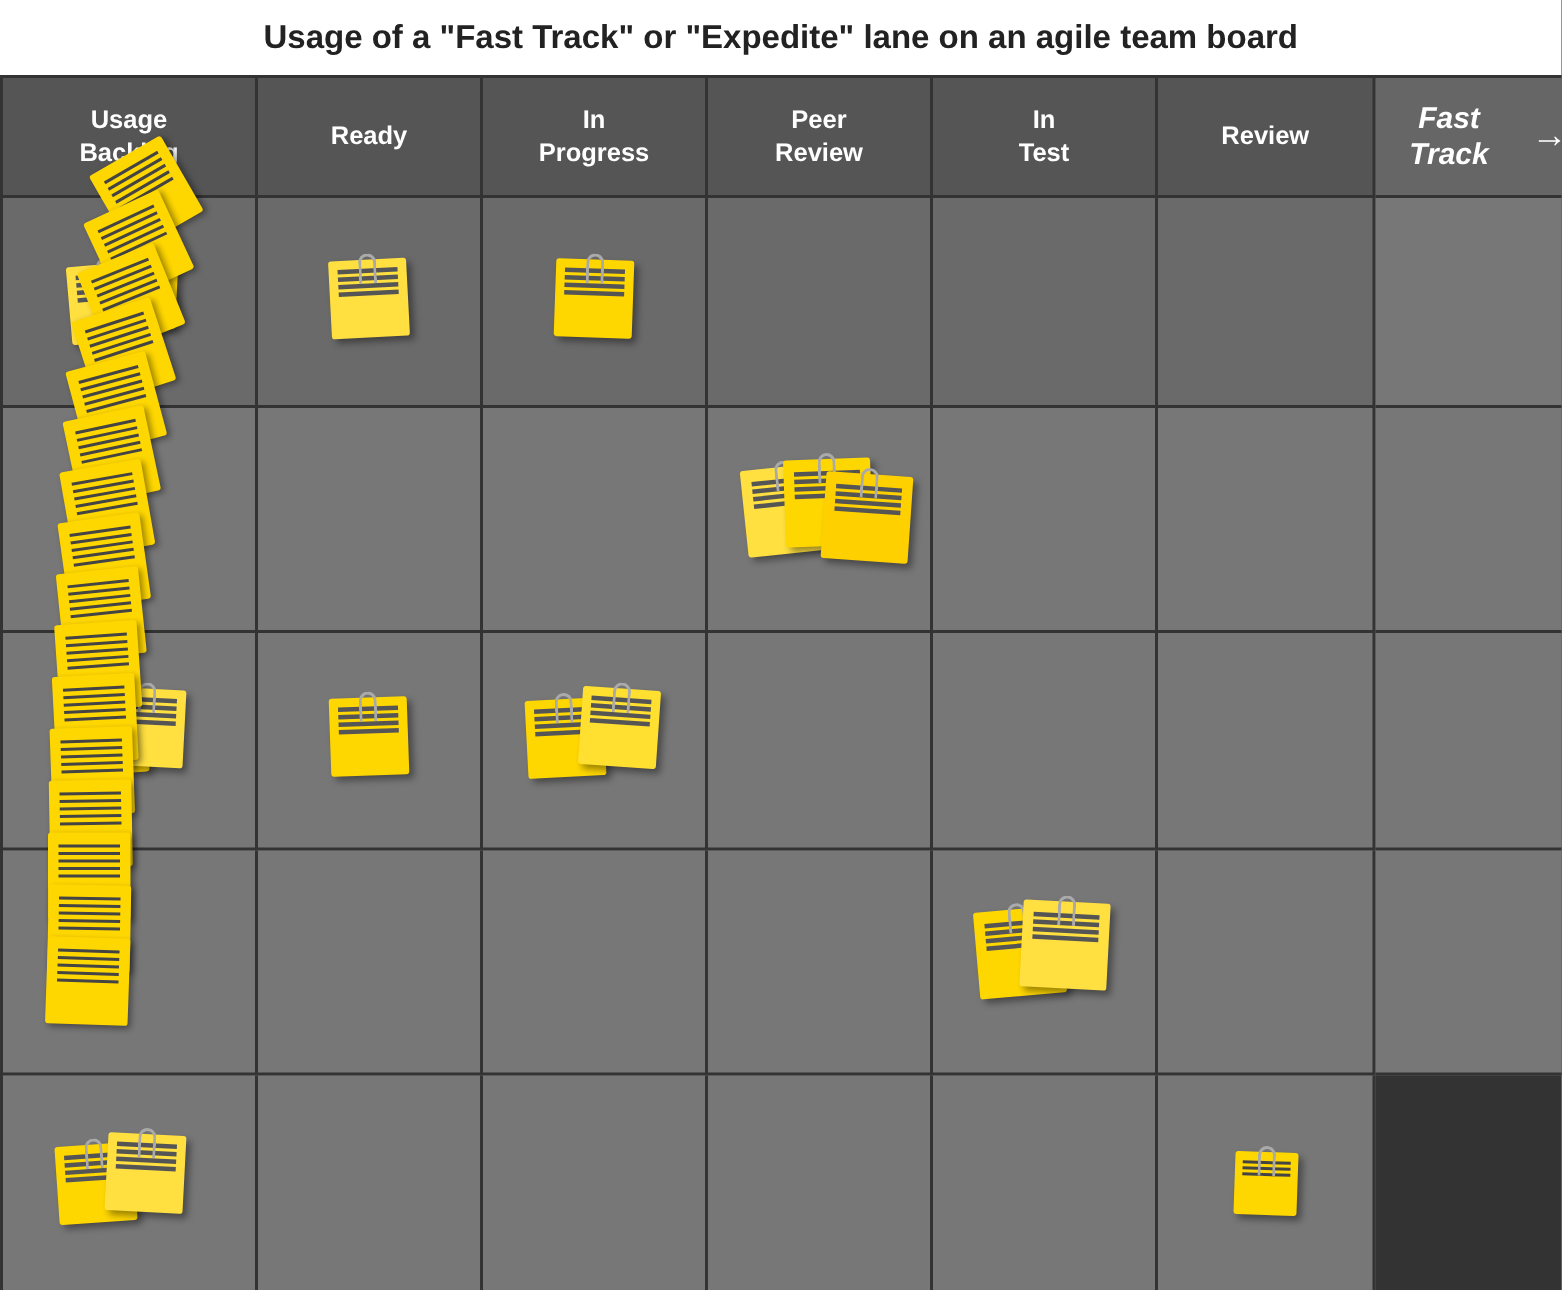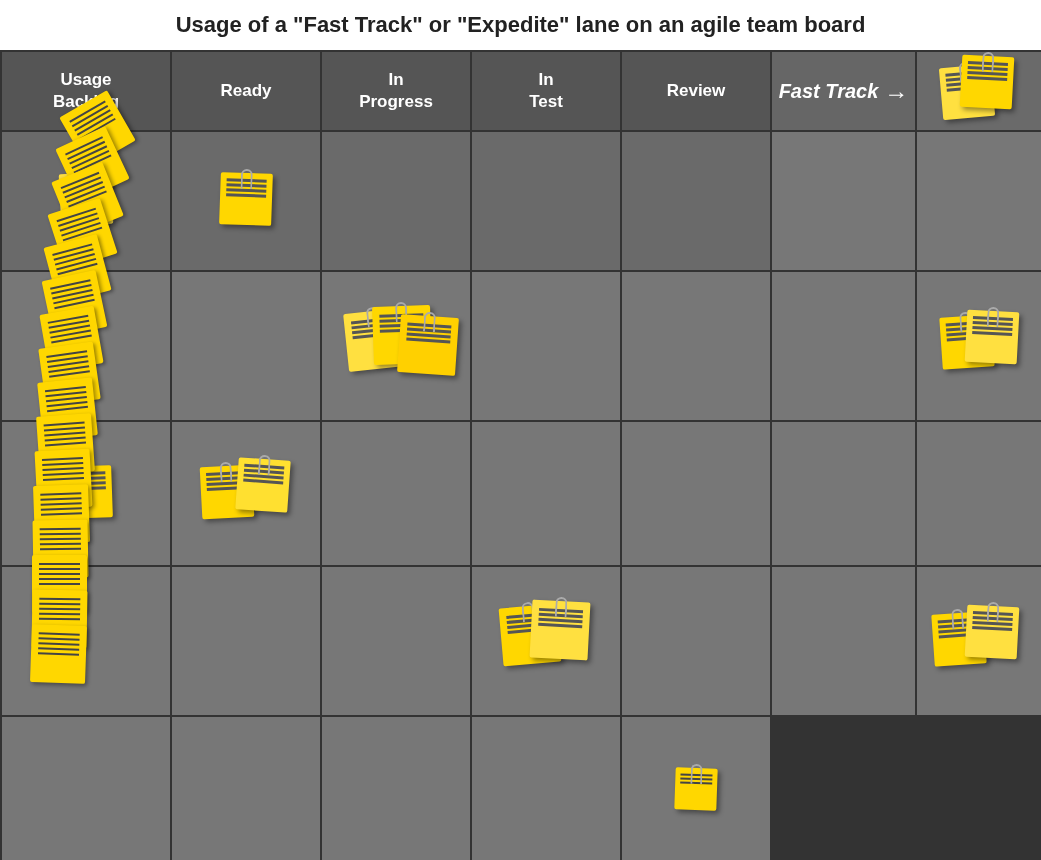--- a/index.html
+++ b/index.html
@@ -177,20 +177,23 @@
 
     <div class="sprint-backlog-cell header-cell">
       <span style="white-space:pre-line;text-align:center;">Usage
 Backlog</span>
     </div>
     <div class="header-cell">
       <span>Ready</span>
     </div>
     <div class="header-cell">
       <span>In<br>Progress</span>
+    </div>
+    <div class="header-cell">
+      <span>Peer<br>Review</span>
     </div>
     <div class="header-cell">
       <span>In<br>Test</span>
     </div>
     <div class="header-cell">
       <span>Review</span>
     </div>
 
     <div class="board-cell fast-track-cell" style="background:#666;">
       <div class="fast-track-label">

